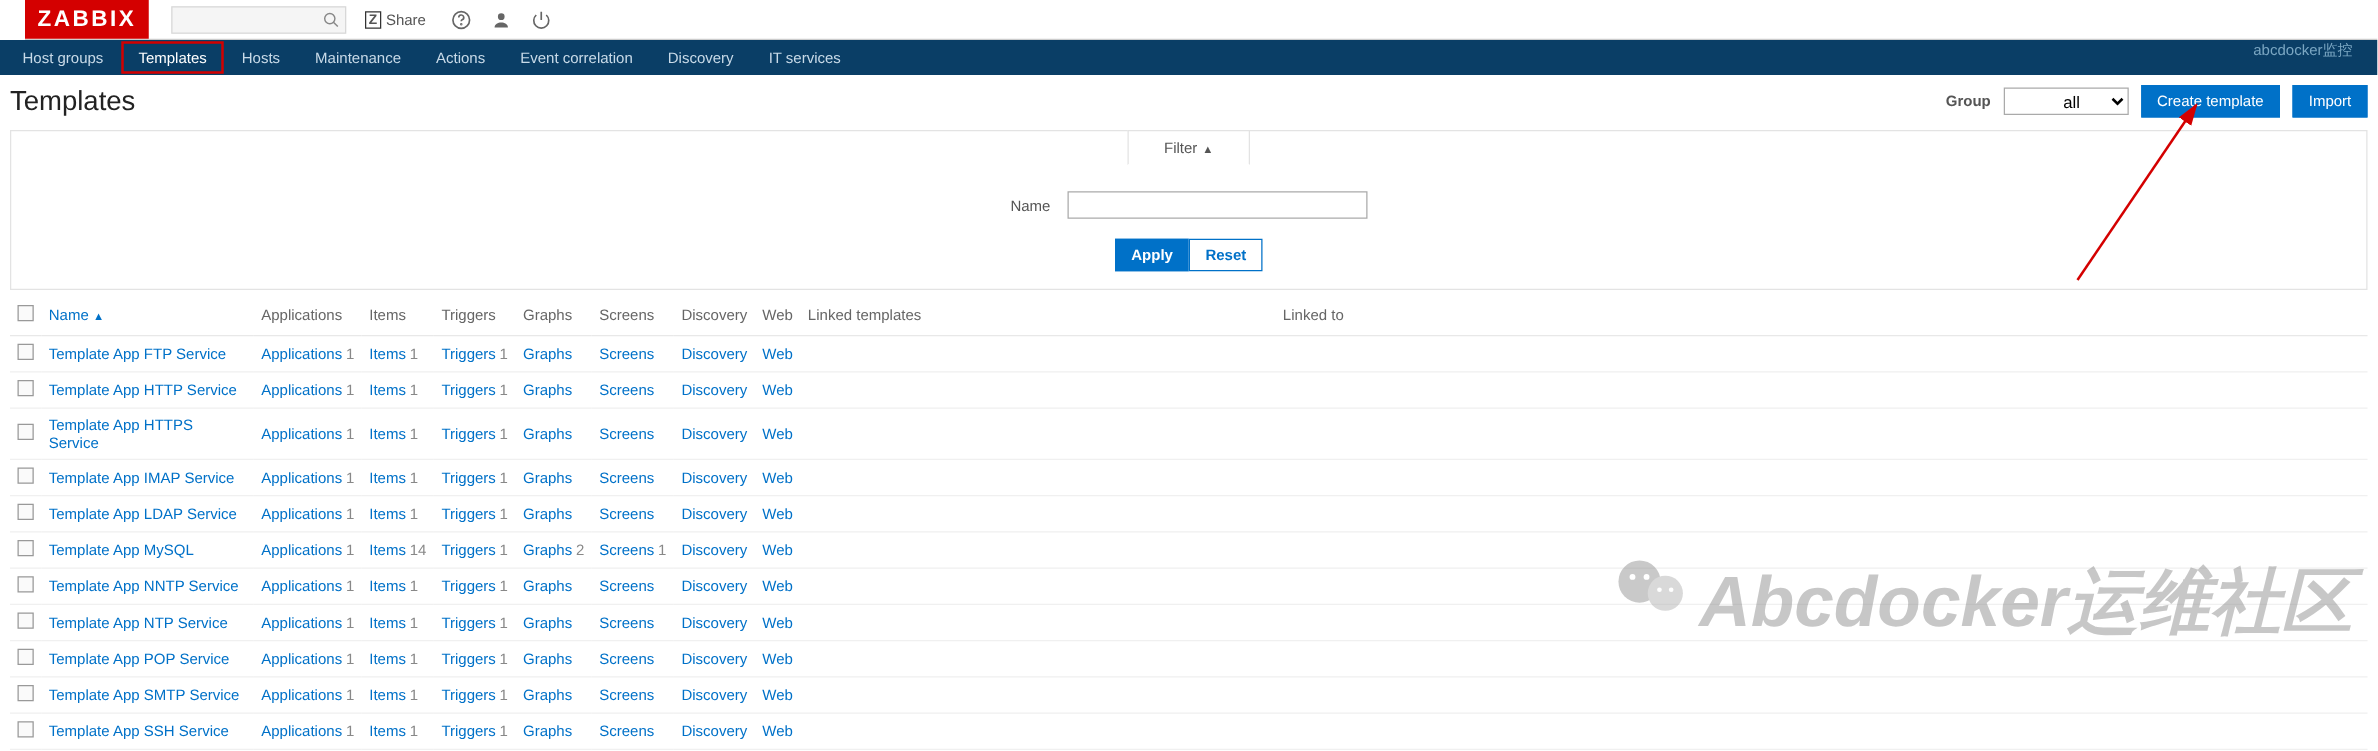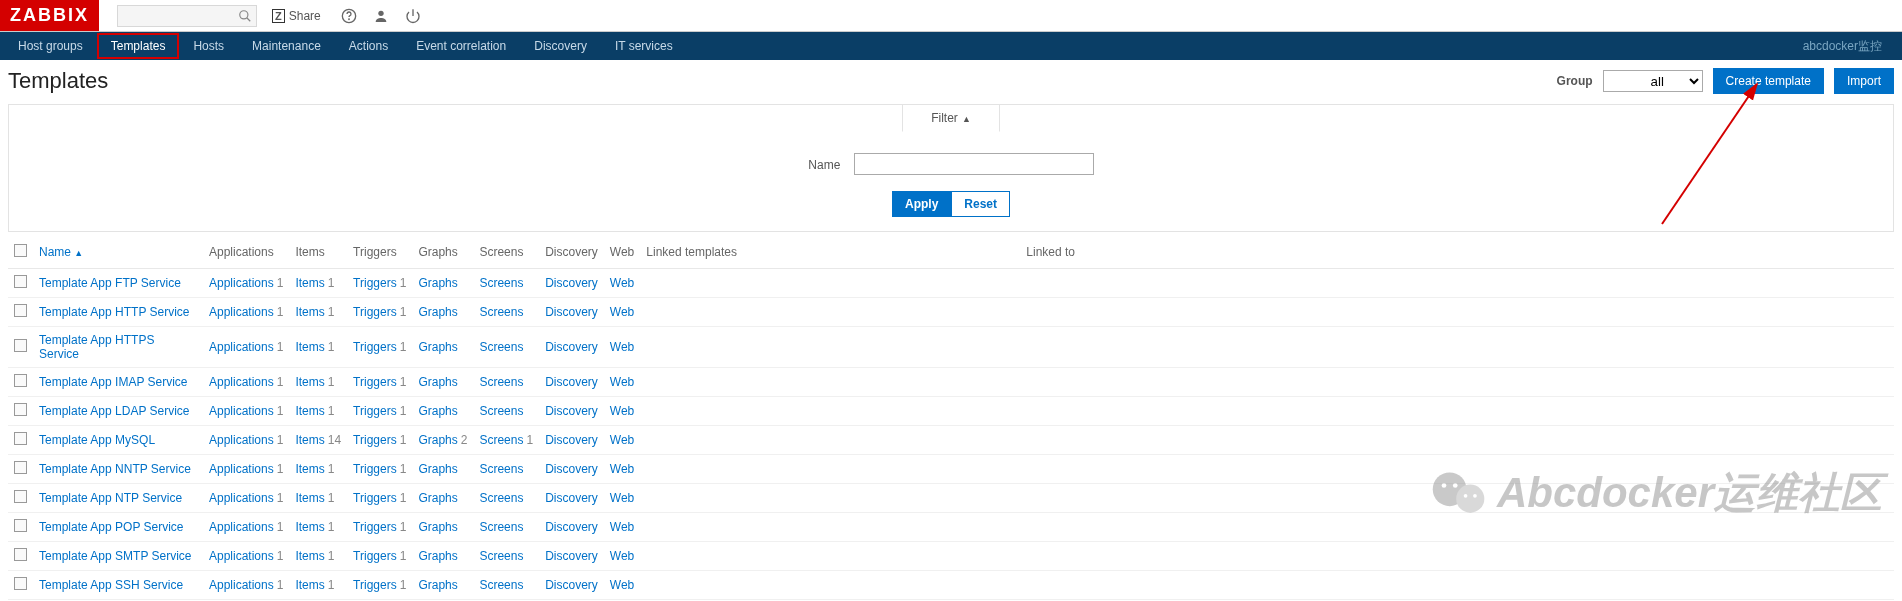--- a/index.html
+++ b/index.html
@@ -1,34 +1,34 @@
 <!DOCTYPE html>
 <html><head>
 <meta charset="utf-8">
 <style>
 * { box-sizing: border-box; margin: 0; padding: 0; }
 body { font-family: Arial, Helvetica, sans-serif; font-size: 12px; background: #fff; color: #333; width: 1902px; }
 a { text-decoration: none; }
 
 
-.topbar { display: flex; align-items: center; background: #fff; height: 32px; border-bottom: 1px solid #ccc; }
+.topbar { display: flex; align-items: center; background: #fff; height: 32px; border-bottom: 1px solid #ccc; margin-left: 20px; }
 .logo { background: #d40000; color: #fff; font-weight: bold; font-size: 18px; padding: 5px 10px; letter-spacing: 2px; margin-right: 18px; }
 .topnav { display: flex; align-items: center; flex: 1; height: 100%; }
 .topnav-item { color: #333; padding: 8px 12px; font-size: 13px; cursor: pointer; position: relative; }
 .topnav-item.active { border: 2px solid #d40000; padding: 6px 10px; }
 .topnav-item.active::after { content: ""; position: absolute; left: 50%; transform: translateX(-50%); bottom: -10px; border: 5px solid transparent; border-top-color: #0a3e66; }
 .top-right { display: flex; align-items: center; gap: 6px; margin-right: 12px; }
 .searchbox { width: 140px; height: 22px; background: #f5f5f5; border: 1px solid #d8d8d8; padding: 2px 18px 2px 4px; position: relative; }
 .searchbox svg { position: absolute; right: 4px; top: 3px; }
 .share { display: flex; align-items: center; gap: 4px; color: #555; padding: 2px 8px; border: 1px solid transparent; cursor: pointer; }
 .share-box { border: 1px solid #333; font-weight:bold; font-size:11px; padding:0 2px; }
 .icon-btn { width: 26px; height: 26px; display: flex; align-items: center; justify-content: center; cursor: pointer; color:#666; }
 
 
-.subnav { background: #0a3e66; color: #fff; height: 28px; display: flex; align-items: center; padding: 0 4px; font-size: 12px; }
+.subnav { background: #0a3e66; color: #fff; height: 28px; display: flex; padding: 0 4px; font-size: 12px; }
 .subnav-item { color: #c8dae8; padding: 6px 14px; cursor: pointer; }
 .subnav-item.active { color: #fff; border: 2px solid #d40000; padding: 4px 12px; }
 .subnav-spacer { flex: 1; }
 .subnav-right { color: #7aa6c2; padding-right: 16px; }
 .subnav-right a { color: #7aa6c2; }
 
 
 .page-head { display: flex; align-items: center; padding: 8px 8px 10px 8px; }
 .page-title { font-size: 22px; font-weight: normal; color: #222; flex: 1; }
 .head-controls { display: flex; align-items: center; gap: 10px; }
@@ -67,21 +67,21 @@
 .col-scr { width: 56px; }
 .col-disc { width: 63px; }
 .col-web { width: 28px; }
 .col-linktpl { width: 380px; }
 .col-linkto { }
 
 
 .red-arrow { position: absolute; right: 130px; top: 74px; pointer-events: none; }
 
 
-.watermark { position: fixed; right: 20px; bottom: 80px; font-size: 42px; color: rgba(130,130,130,0.45); font-weight: bold; font-style: italic; pointer-events: none; display:flex; align-items:center; gap:8px; }
+.watermark { position: fixed; right: 20px; bottom: 80px; font-size: 57px; color: rgba(130,130,130,0.45); font-weight: bold; font-style: italic; pointer-events: none; display:flex; gap:8px; }
 .wm-icon { width:60px; height:50px; opacity:0.45; }
 </style>
 </head>
 <body>
 
 <div class="topbar">
   <div class="logo">ZABBIX</div>
   <div class="top-right">
     <div class="searchbox">
       <svg width="14" height="14" viewBox="0 0 24 24" fill="none" stroke="#888" stroke-width="2">

